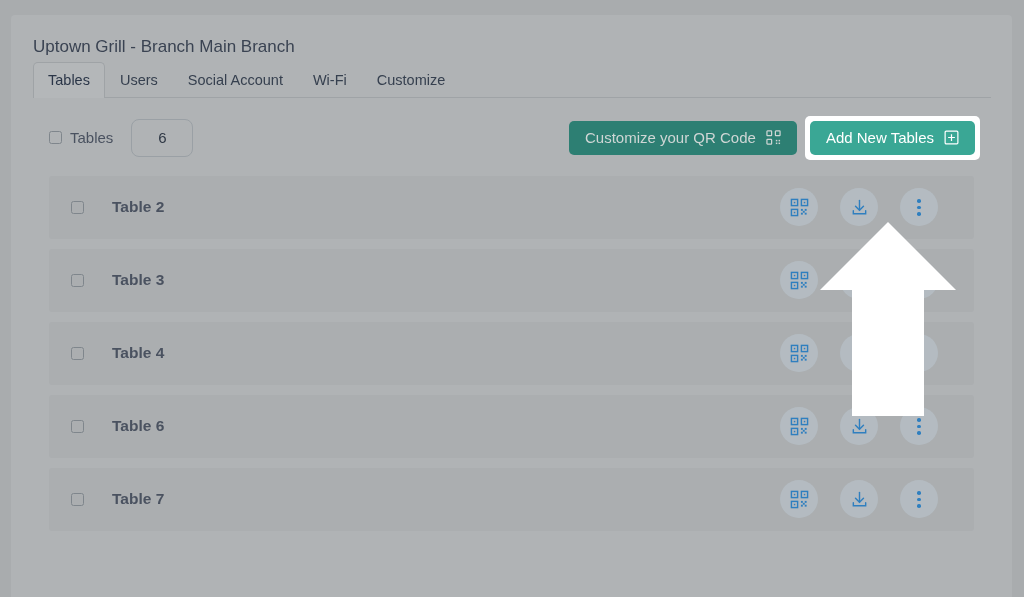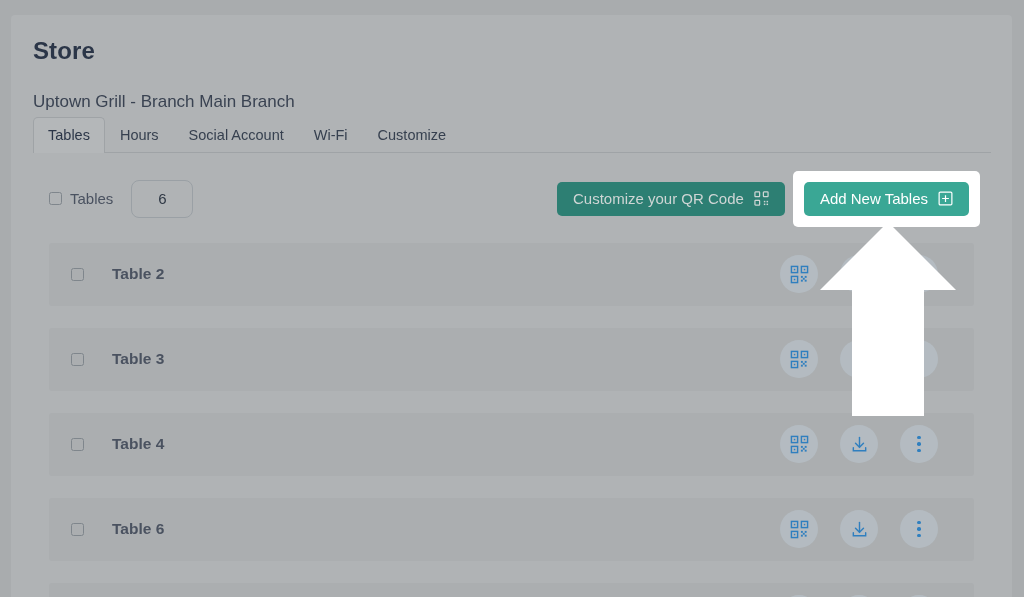--- a/index.html
+++ b/index.html
@@ -149,21 +149,21 @@
   }
 
   .btn-qr {
     background: #2d7f73;
     color: #cfd6d5;
     height: 34px;
     padding: 15px 16px;
   }
 
   .btn-add-wrap {
-    padding: 11px;
+    padding: 5px;
     background: #ffffff;
     border-radius: 5px;
     display: inline-flex;
     justify-content: center;
   }
 
   .btn-add {
     background: #3aa795;
     color: #ffffff;
     height: 34px;
@@ -175,21 +175,21 @@
     display: inline-block;
     width: 15px;
     height: 15px;
   }
 
   
   .rows {
     padding: 0 16px;
     display: flex;
     flex-direction: column;
-    gap: 22px;
+    gap: 10px;
   }
 
   .row {
     height: 63px;
     background: #abaeb0;
     border-radius: 3px;
     display: flex;
     align-items: center;
     padding: 0 14px 0 22px;
   }
@@ -253,27 +253,26 @@
     height: 194px;
     pointer-events: none;
   }
 </style>
 </head>
 <body>
 
 <div class="page-card">
   <div class="page-inner">
 
-    <h1 class="page-title">Store</h1>
 
     <div class="branch-line">Uptown Grill - Branch Main Branch</div>
 
     <div class="tabs">
       <div class="tab active">Tables</div>
-      <div class="tab">Hours</div>
+      <div class="tab">Users</div>
       <div class="tab">Social Account</div>
       <div class="tab">Wi-Fi</div>
       <div class="tab">Customize</div>
     </div>
 
     <div class="toolbar">
       <div class="toolbar-left">
         <label style="display:flex;align-items:center;">
           <span class="chk"></span>
           <span class="chk-label">Tables</span>

